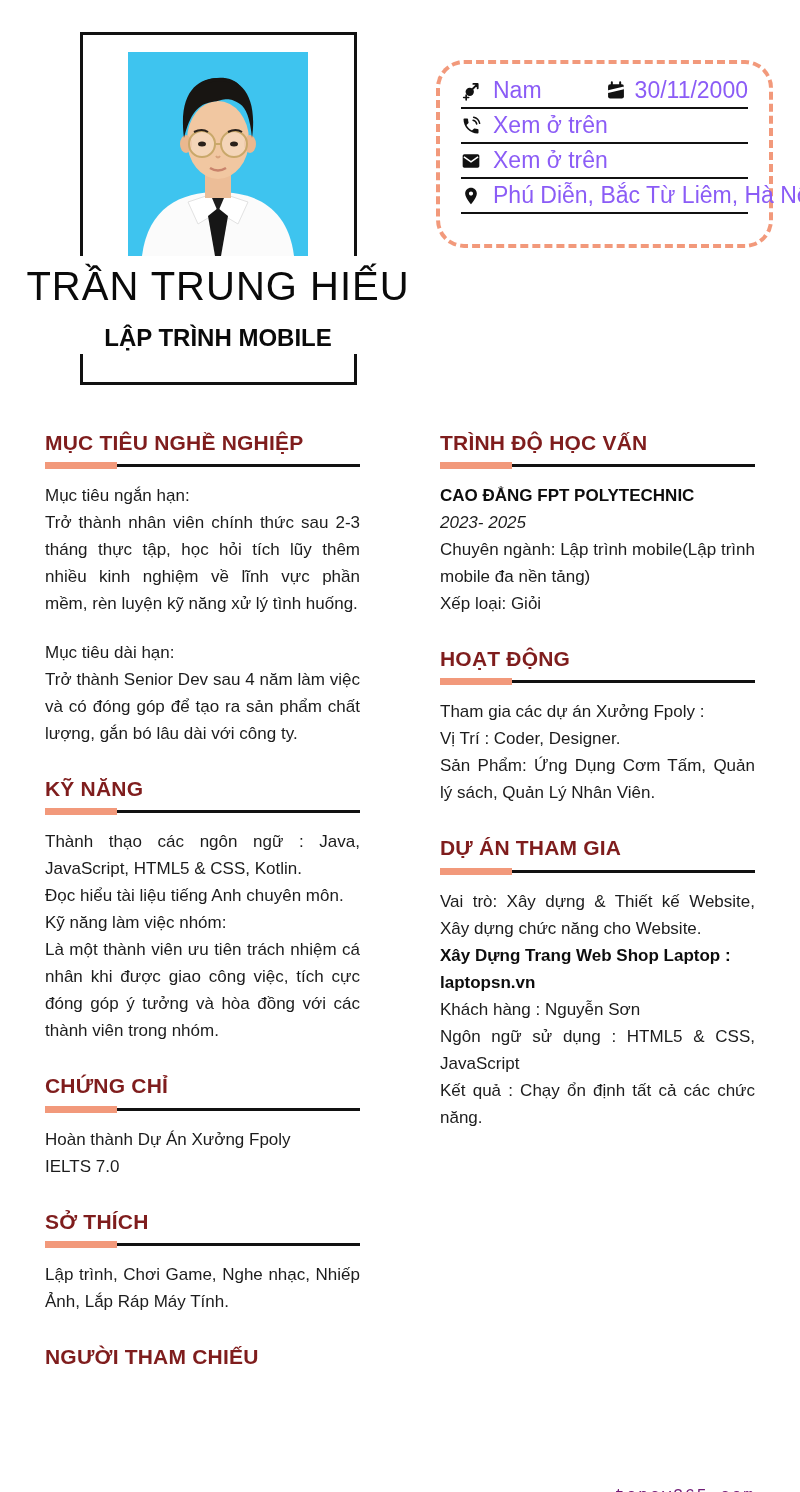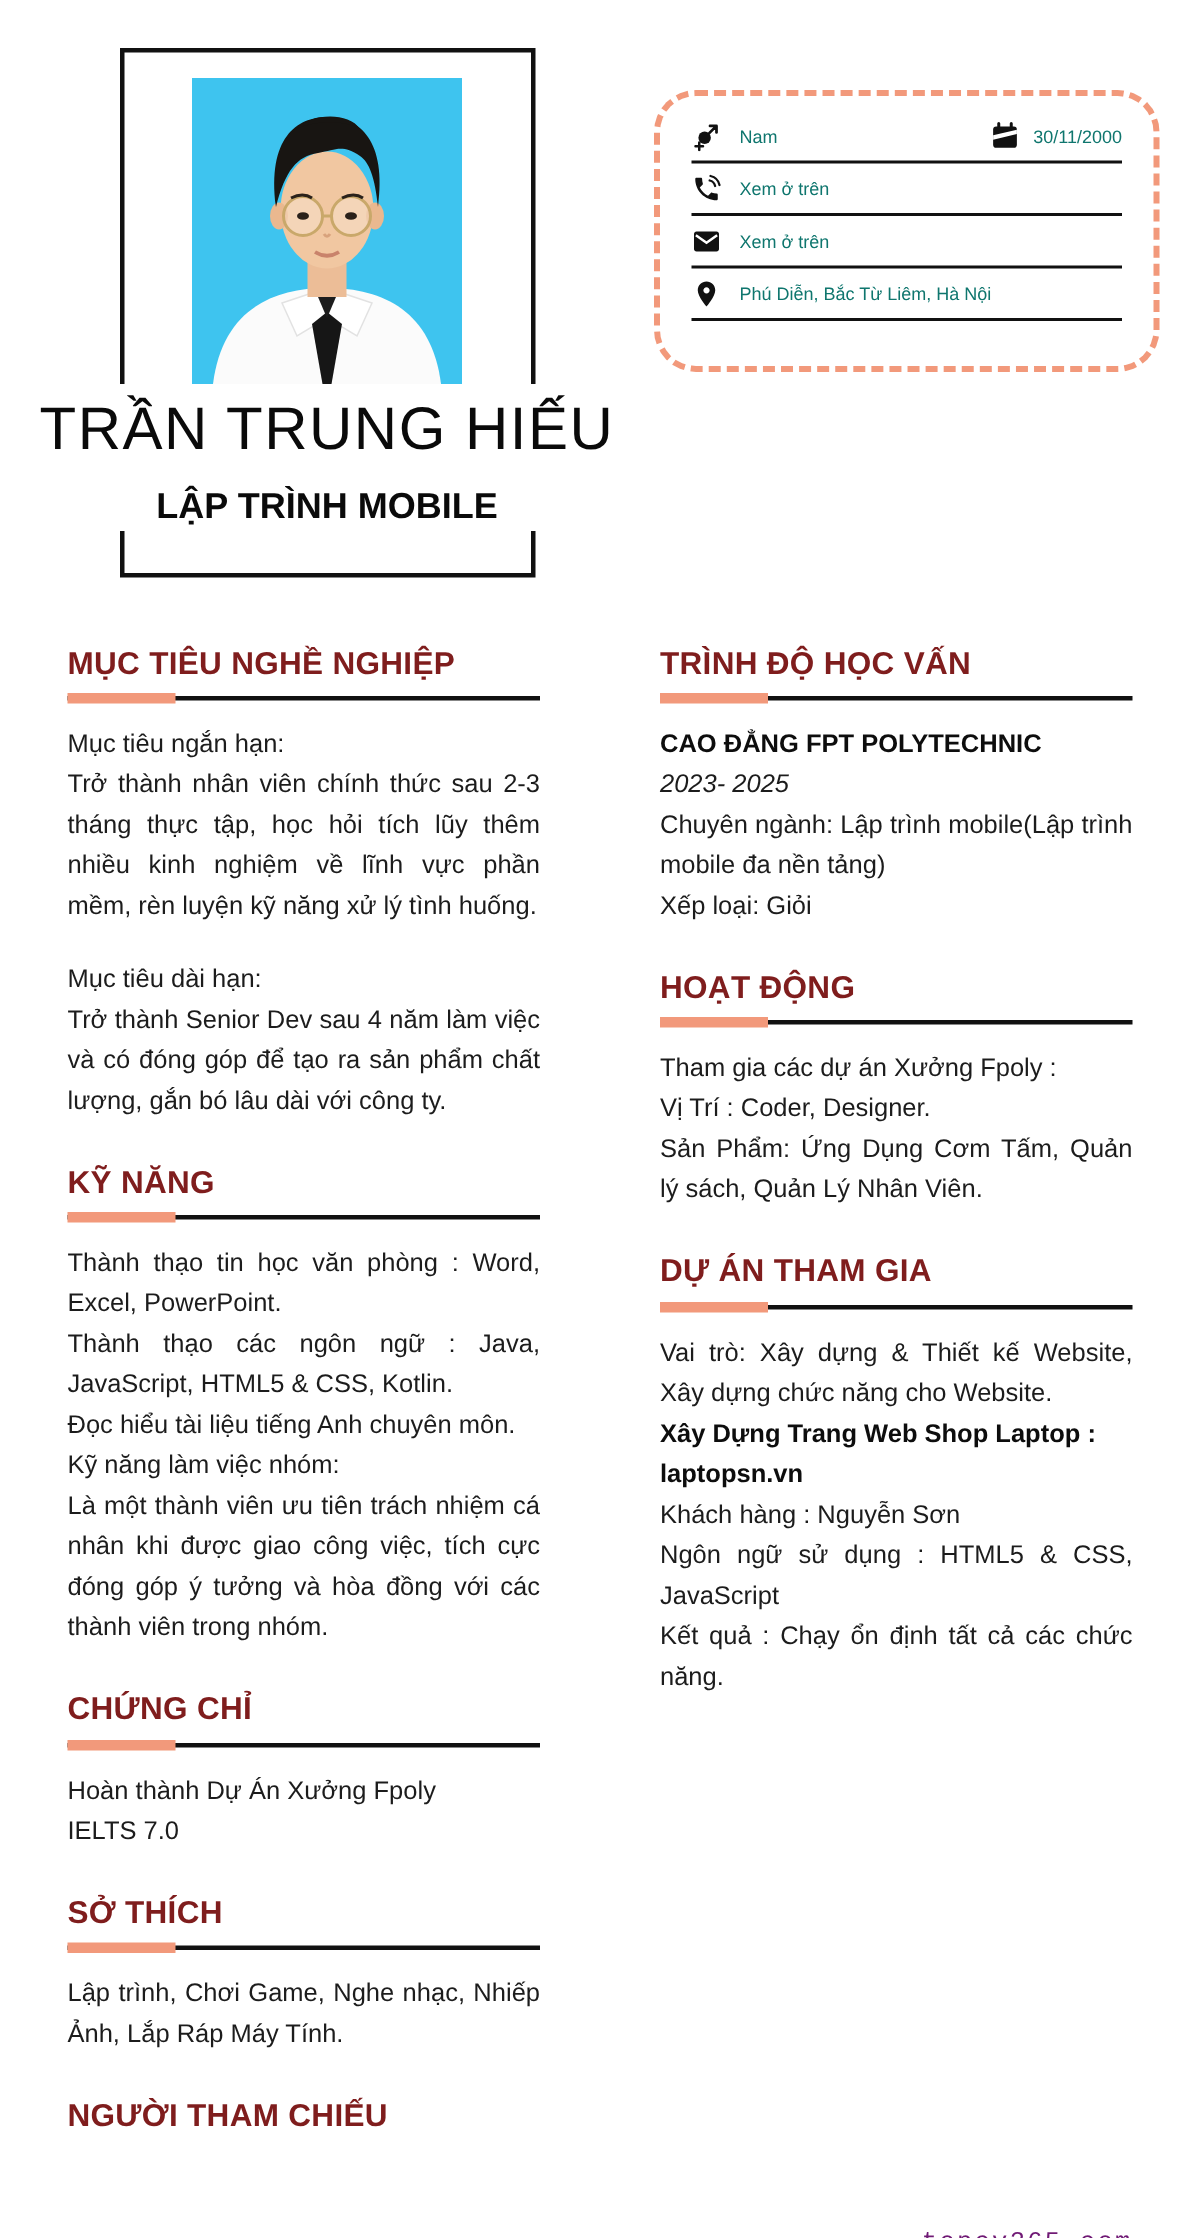--- a/index.html
+++ b/index.html
@@ -14,21 +14,21 @@
 
   .name-block { position:absolute; left:18px; top:256px; width:400px; background:#ffffff; z-index:2; text-align:center; padding:8px 0 2px; }
   .name { font-size:40px; font-weight:normal; letter-spacing:1px; color:#0a0a0a; line-height:1.1; }
   .job-title { font-size:24px; font-weight:bold; color:#0a0a0a; margin-top:16px; }
 
   
   .contact-card { position:absolute; left:436px; top:60px; width:337px; height:188px;
     border:4px dashed var(--accent); border-radius:28px; padding:10px 21px 0 21px; z-index:2; background:#fff; }
   .contact-row { display:flex; align-items:center; gap:12px; height:35px; border-bottom:2.5px solid var(--ink); }
   .contact-row .cicon { width:20px; height:20px; flex:0 0 20px; display:block; }
-  .contact-row .clabel { font-size:12px; color:#0f766e; white-space:nowrap; }
+  .contact-row .clabel { font-size:23px; color:#8b5cf6; white-space:nowrap; }
   .contact-row .cright { margin-left:auto; display:flex; align-items:center; gap:9px; }
 
   
   .columns { position:absolute; left:45px; top:430px; width:710px; display:flex; gap:80px; z-index:1; }
   .col { width:315px; }
   section { margin-bottom:29px; }
   .sec-title { font-size:21px; font-weight:bold; color:#7f1d1d; letter-spacing:0.2px; line-height:1.2; }
   .rule { position:relative; height:7px; margin-top:7px; margin-bottom:13px; }
   .rule-line { position:absolute; left:0; right:0; top:2px; height:3px; background:var(--ink); }
   .rule-accent { position:absolute; left:0; top:0; width:72px; height:7px; background:var(--accent); }
@@ -139,21 +139,20 @@
         <p class="para">Mục tiêu dài hạn:</p>
         <p class="para">Trở thành Senior Dev sau 4 năm làm việc và có đóng góp để tạo ra sản phẩm chất lượng, gắn bó lâu dài với công ty.</p>
       </section>
 
       <section>
         <h2 class="sec-title">KỸ NĂNG</h2>
         <div class="rule">
             <span class="rule-line"></span>
             <span class="rule-accent"></span>
           </div>
-        <p class="para">Thành thạo tin học văn phòng : Word, Excel, PowerPoint.</p>
         <p class="para">Thành thạo các ngôn ngữ : Java, JavaScript, HTML5 &amp; CSS, Kotlin.</p>
         <p class="para">Đọc hiểu tài liệu tiếng Anh chuyên môn.</p>
         <p class="para">Kỹ năng làm việc nhóm:</p>
         <p class="para">Là một thành viên ưu tiên trách nhiệm cá nhân khi được giao công việc, tích cực đóng góp ý tưởng và hòa đồng với các thành viên trong nhóm.</p>
       </section>
 
       <section>
         <h2 class="sec-title">CHỨNG CHỈ</h2>
         <div class="rule">
             <span class="rule-line"></span>

